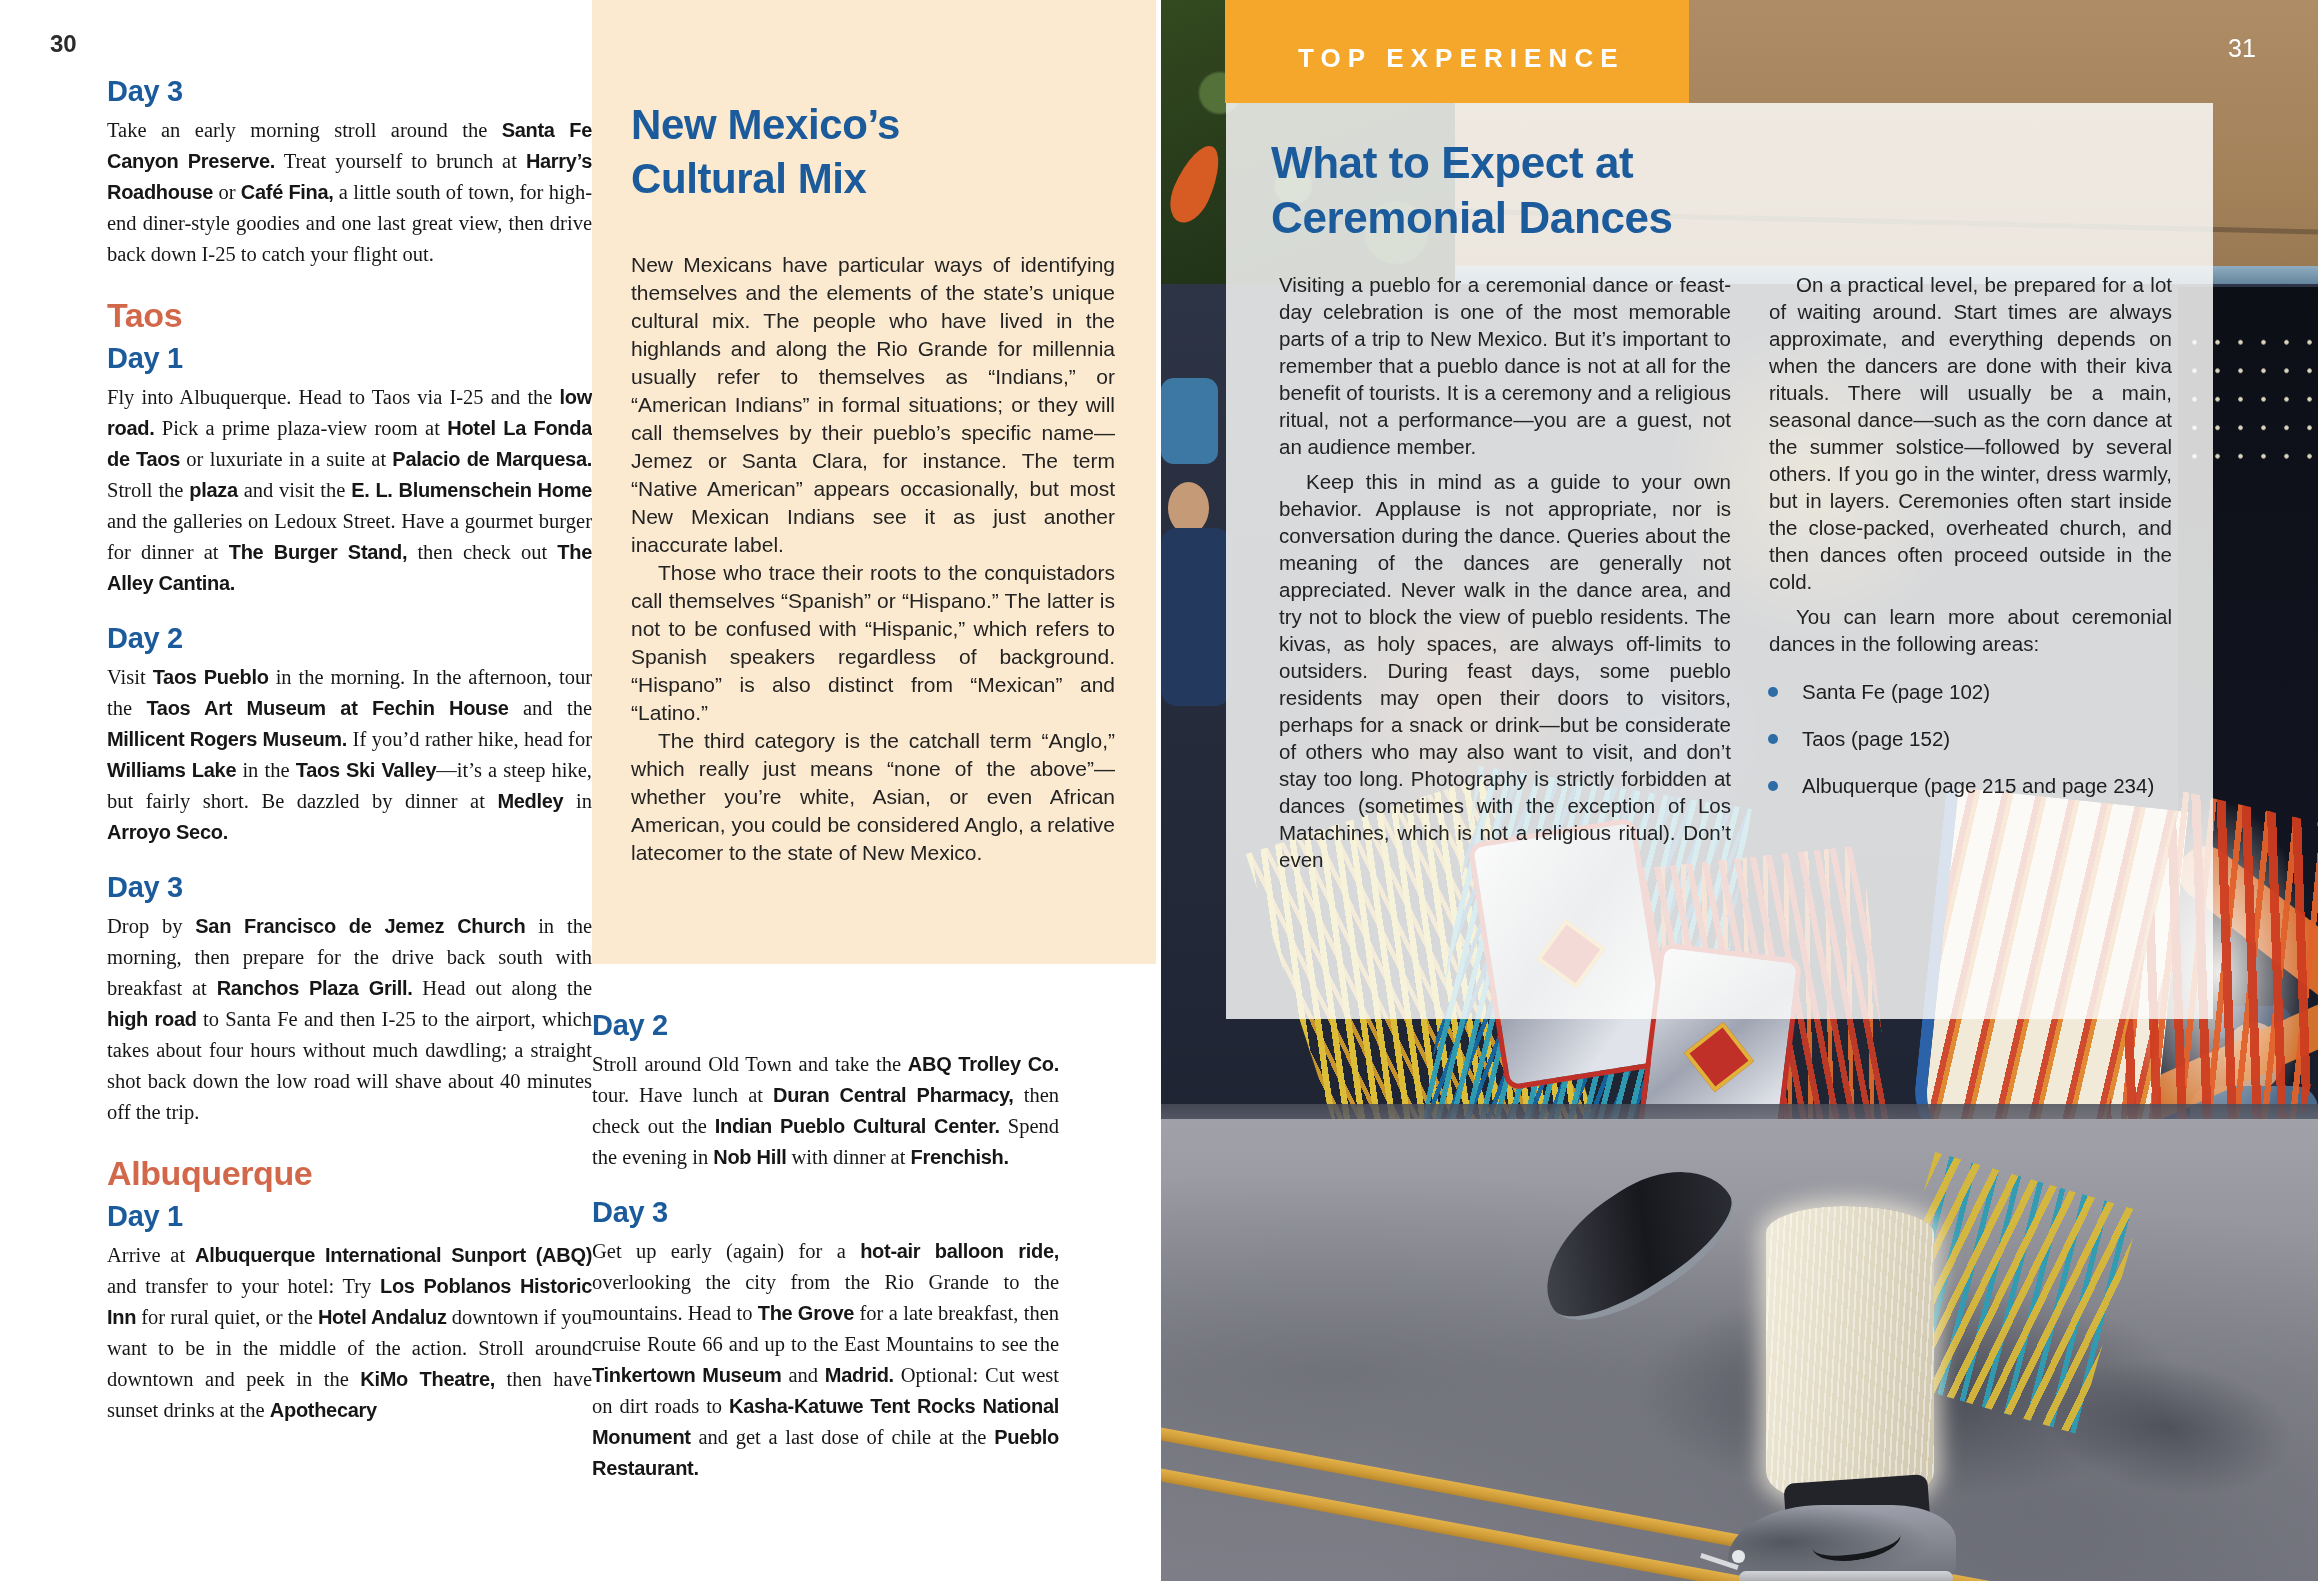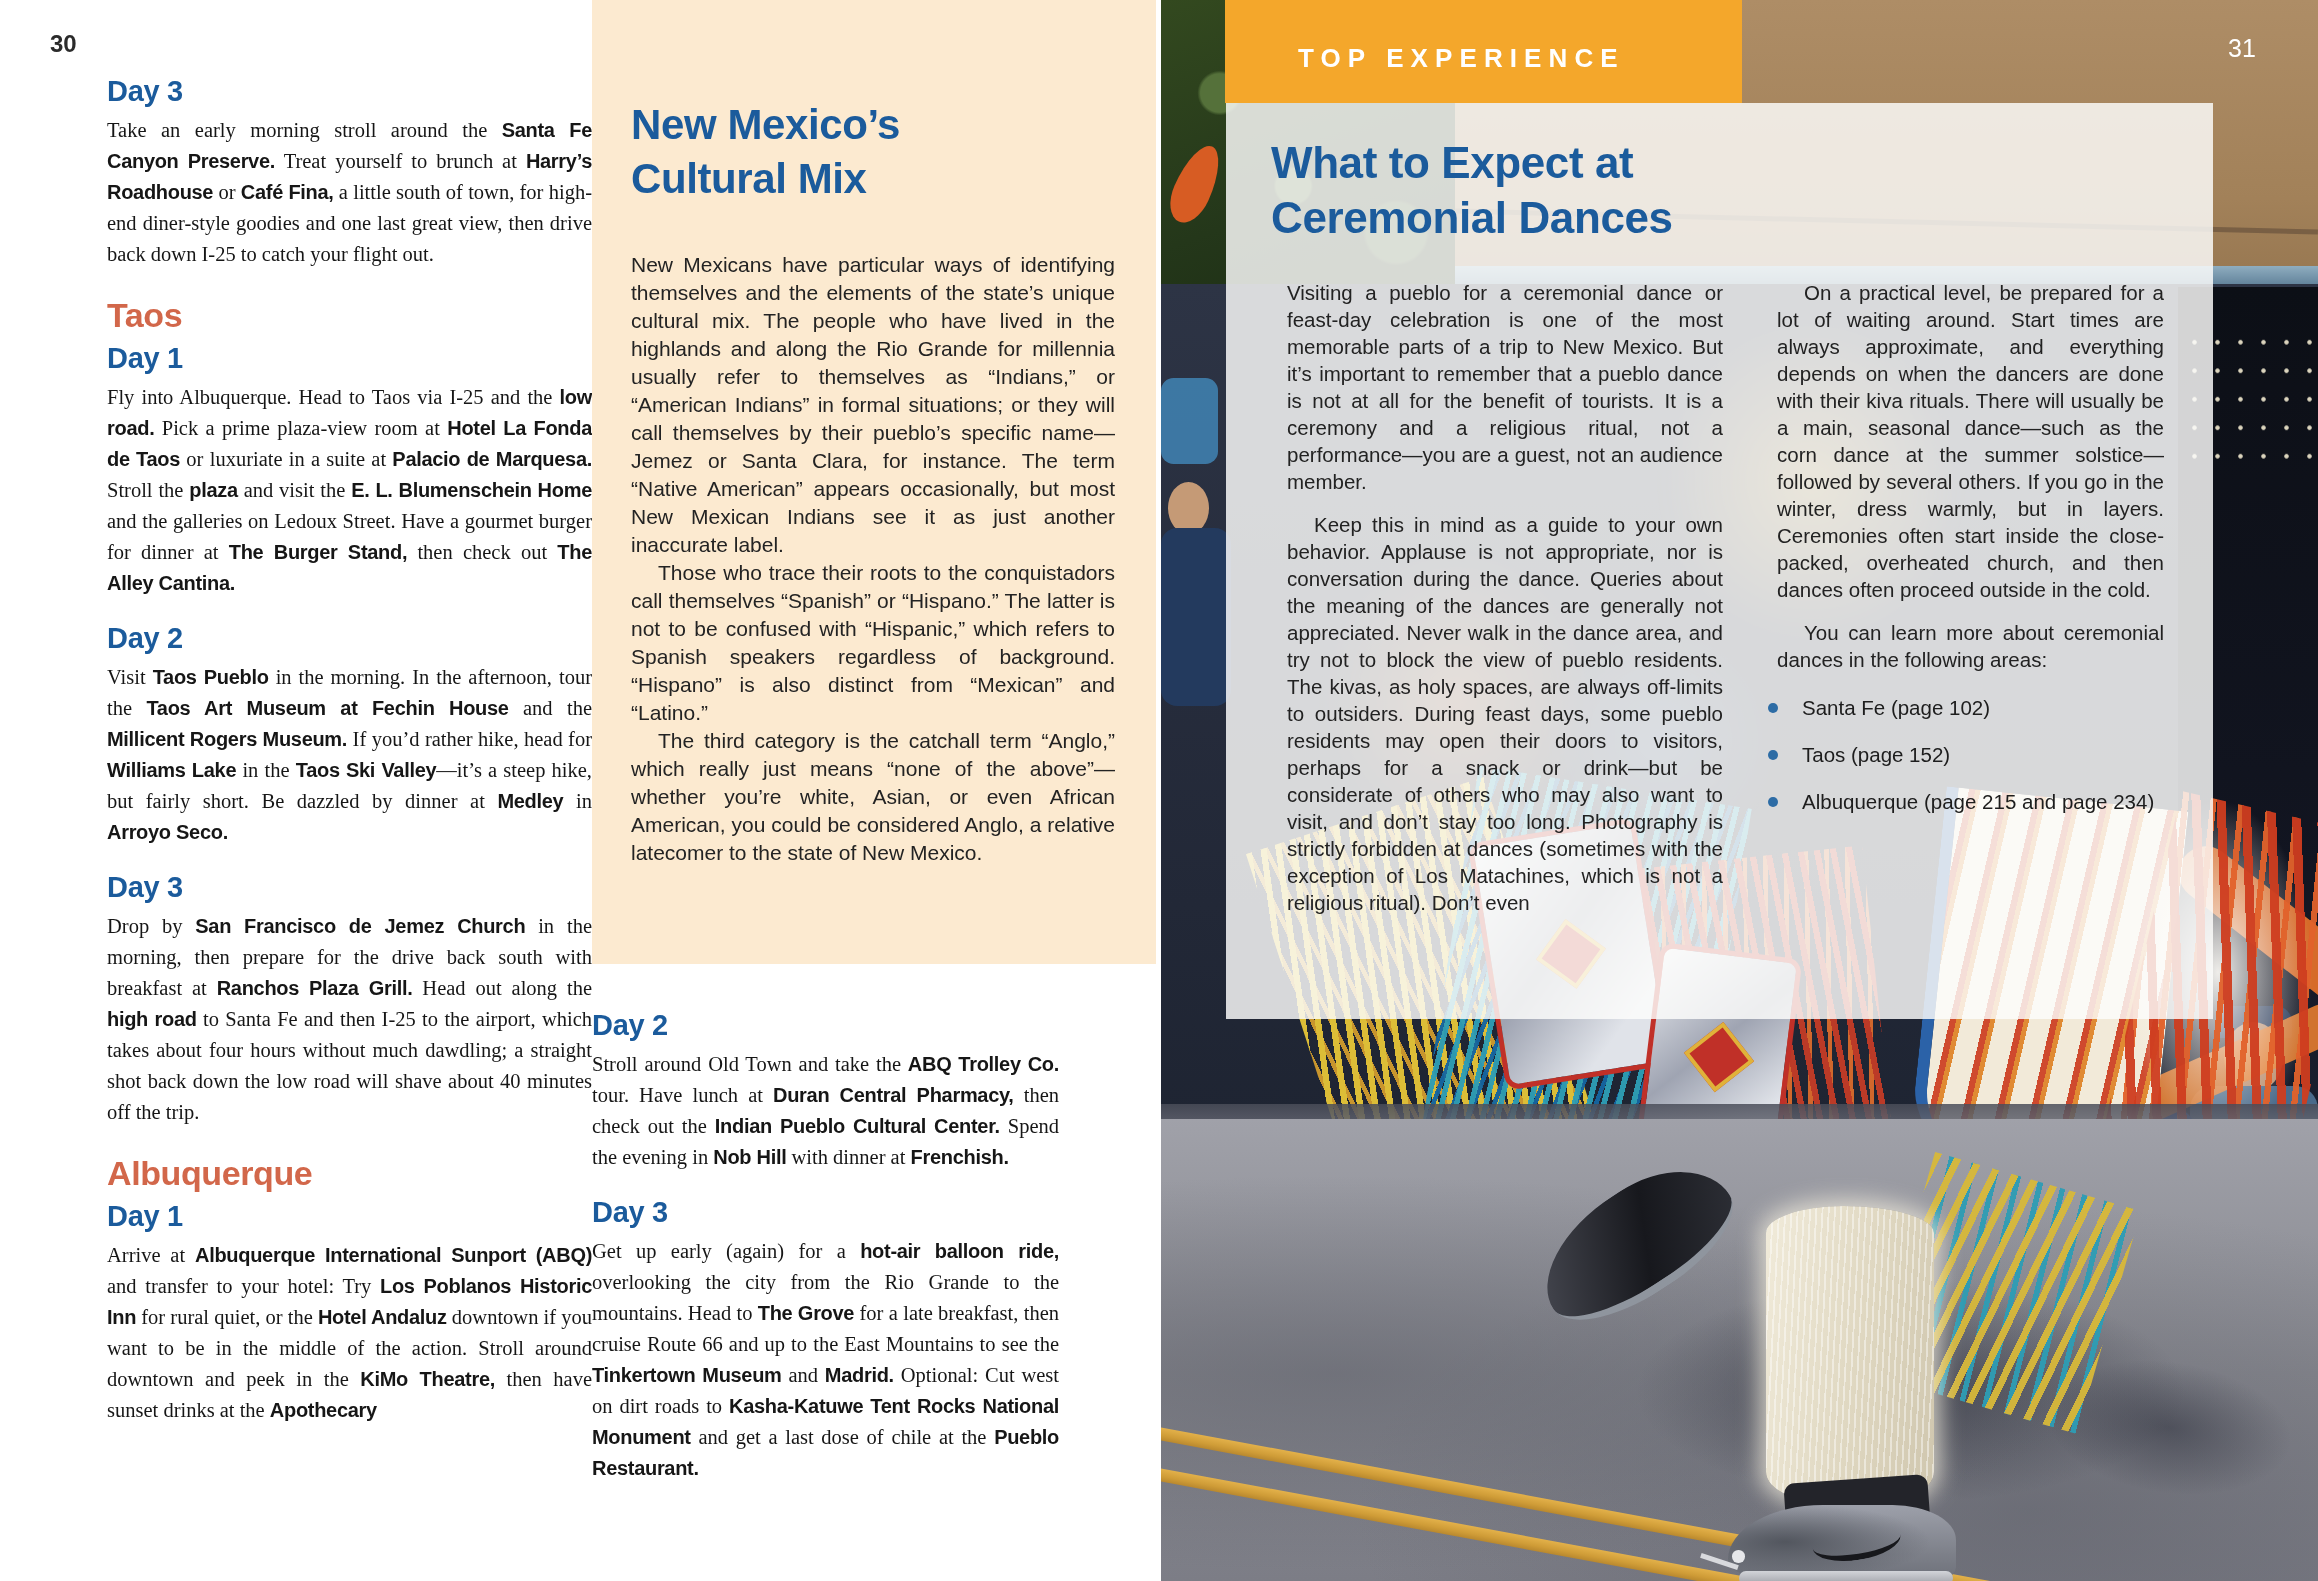--- a/index.html
+++ b/index.html
@@ -120,30 +120,30 @@
   .shoe-down{left:567px;top:1505px;width:228px;height:82px;
     background:radial-gradient(ellipse at 25% 45%,rgba(70,74,82,.8),transparent 60%),
                linear-gradient(180deg,#9da0aa,#7d8089 60%,#696c75);
     border-radius:45% 30% 22% 45%/72% 46% 26% 36%;}
   .sole{left:578px;top:1571px;width:214px;height:14.3px;background:linear-gradient(#d2d4d9,#9fa1a8);border-radius:27px;}
   .swoosh{left:651px;top:1523px;width:89px;height:37px;border-bottom:6.2px solid #17181c;
     border-radius:50%;transform:rotate(-9deg);}
   .spur{left:539px;top:1559px;width:39px;height:4.5px;background:#d8d9dd;transform:rotate(18deg);}
   .spur-dot{left:571px;top:1550px;width:12.5px;height:12.5px;background:#e6e7ea;border-radius:50%;}
 
-  .kicker{left:64px;top:0;width:517px;height:103px;background:var(--banner-orange);
+  .kicker{left:64px;top:0;width:464px;height:103px;background:var(--banner-orange);
     display:flex;align-items:center;padding:14.3px 0 0 73px;}
   .kicker span{font:700 26px "Liberation Sans",sans-serif;color:#fff;letter-spacing:7.1px;}
   .panel{left:65px;top:103px;width:987px;height:916px;background:rgba(253,252,251,.83);}
   .panel h1{font:700 44px/55px "Liberation Sans",sans-serif;color:var(--heading-blue);
     letter-spacing:-0.4px;max-width:589px;margin:32px 0 0 45px;}
   .cols{display:flex;gap:22px;margin:18px 31px 0 45px;}
   .cols .ca{width:468px;}
   .cols .cb{width:419px;}
-  .cols p{font:20.5px/27px "Liberation Sans",sans-serif;text-align:justify;color:#222;margin:16px;}
+  .cols p{font:20.5px/27px "Liberation Sans",sans-serif;text-align:justify;color:#222;margin:8px;}
   .bullets{list-style:none;margin:12.5px 0 0;padding:0;}
   .bullets li{position:relative;padding-left:41px;margin-top:23px;
     font:20.5px "Liberation Sans",sans-serif;color:#1d1d1d;}
   .dot{position:absolute;left:7.1px;top:7.1px;width:9.8px;height:9.8px;border-radius:50%;background:var(--bullet-blue);}
   .pagenum-r{left:1067px;top:34px;font:400 25px "Liberation Sans",sans-serif;color:#fff;}
 </style>
 </head>
 <body>
 
 <div class="spread">

